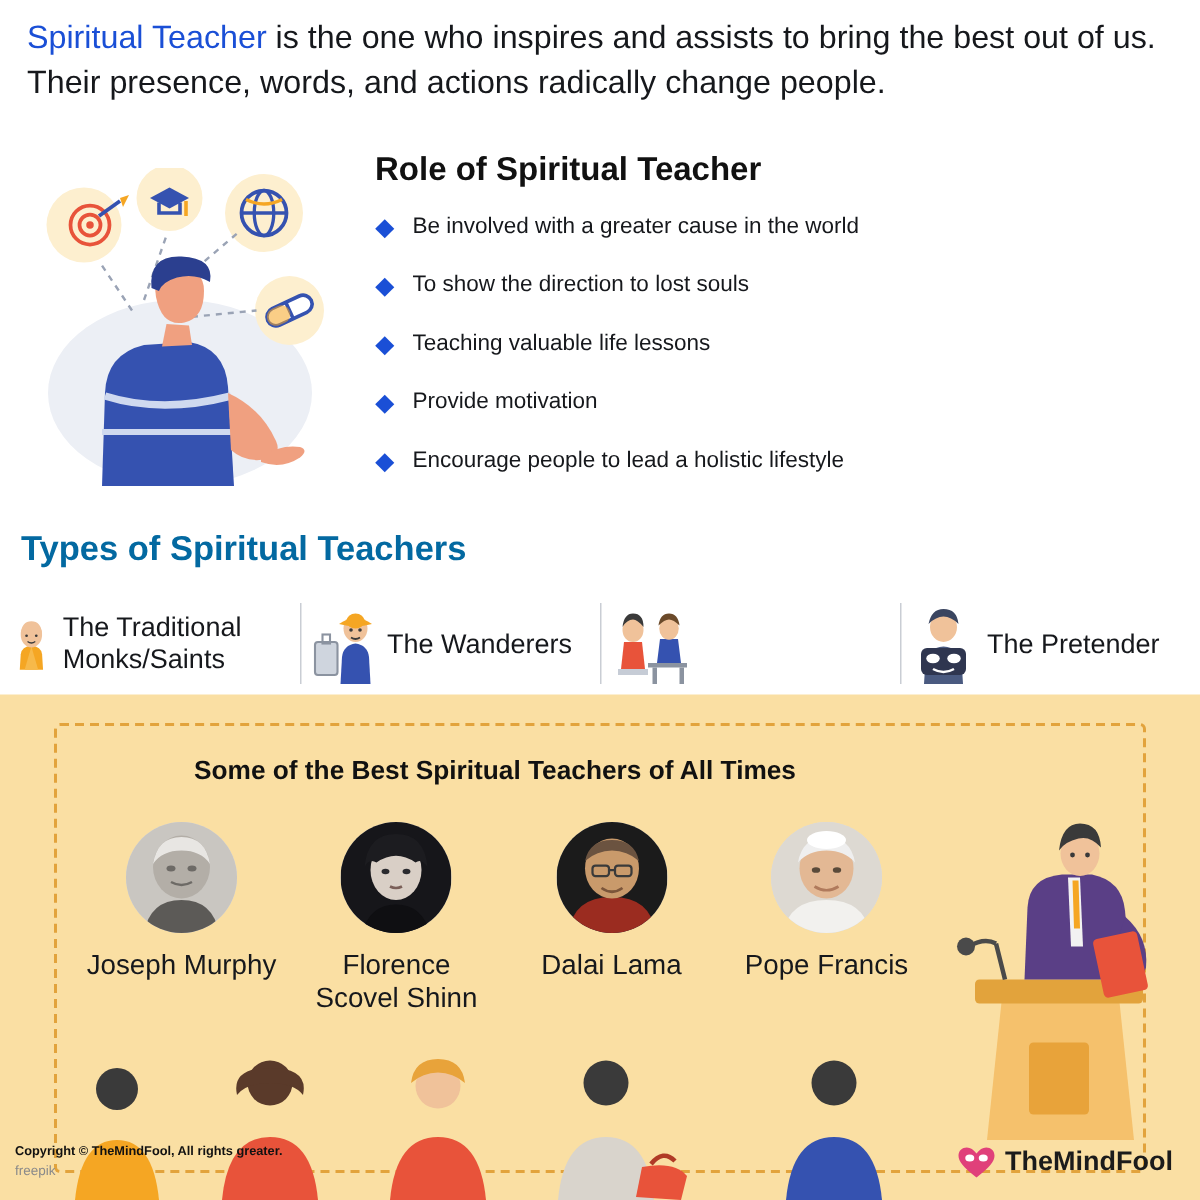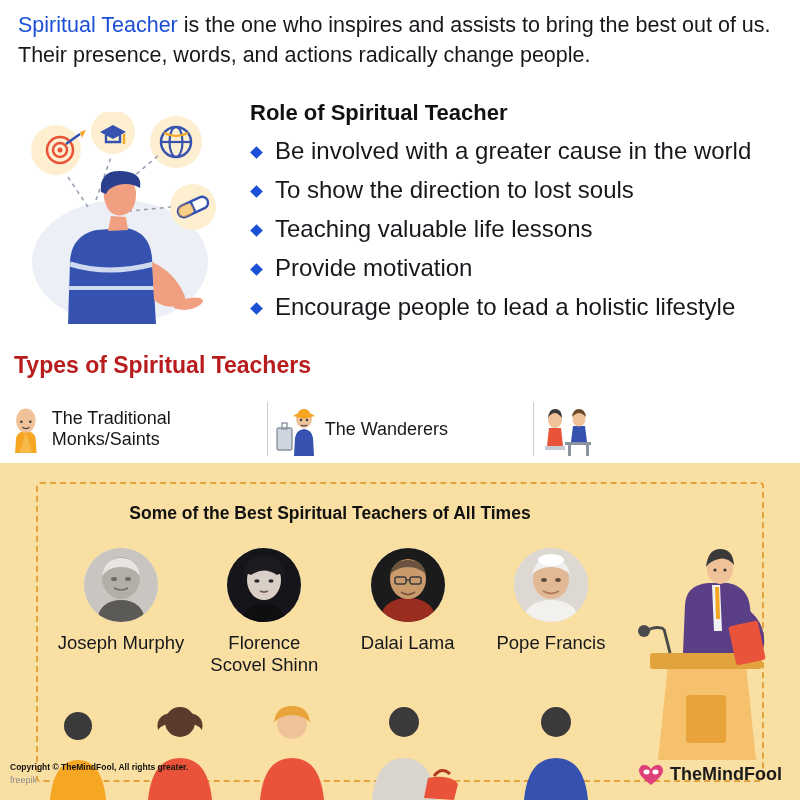--- a/index.html
+++ b/index.html
@@ -25,26 +25,26 @@
   .role-title {
     position: absolute; left: 250px; top: 100px;
     font-size: 22px; font-weight: bold; color: #111;
   }
   .role-list { position: absolute; left: 252px; top: 140px; width: 540px; }
   .role-item { display: flex; align-items: flex-start; margin-bottom: 17px; }
   .diamond {
     width: 9px; height: 9px; background: #1a4fd6; transform: rotate(45deg);
     margin-top: 8px; margin-right: 14px; flex: 0 0 auto;
   }
-  .role-text { font-size: 24px; color: #16181c; line-height: 22px; }
+  .role-text { font-size: 15px; color: #16181c; line-height: 22px; }
 
   
   .types-title {
     position: absolute; left: 14px; top: 352px;
-    font-size: 23px; font-weight: bold; color: #b91c1c;
+    font-size: 23px; font-weight: bold; color: #0369a1;
   }
   .types-row {
     position: absolute; left: 0px; top: 395px; width: 800px; height: 68px;
     display: flex; align-items: center;
   }
   .type-cell {
     flex: 1 1 0; display: flex; align-items: center; gap: 8px;
     padding: 0 8px; height: 58px; position: relative;
   }
   .type-cell + .type-cell::before {
@@ -215,20 +215,32 @@
         <path d="M7,16 q1,-9 7,-9 q7,0 7,9 q-4,-5 -7,-5 q-4,0 -7,5z" fill="#3a3a3a"></path>
         <rect x="24" y="40" width="26" height="3" fill="#8b93a0"></rect>
         <rect x="27" y="43" width="3" height="11" fill="#8b93a0"></rect>
         <rect x="45" y="43" width="3" height="11" fill="#8b93a0"></rect>
         <path d="M30,40 L32,24 L44,24 L46,40 Z" fill="#3552b0"></path>
         <ellipse cx="38" cy="17" rx="6.5" ry="7.5" fill="#f0c29a"></ellipse>
         <path d="M31,15 q1,-8 7,-8 q6,0 7,8 q-4,-4 -7,-4 q-3,0 -7,4z" fill="#6b4a2a"></path>
       </svg>
     </div>
 
+    <div class="type-cell">
+      <svg width="42" height="54" viewBox="0 0 42 54">
+        <path d="M8,54 L9,38 Q10,30 21,29 Q32,30 33,38 L34,54 Z" fill="#4a5a80"></path>
+        <ellipse cx="21" cy="16" rx="9" ry="10" fill="#f0c29a"></ellipse>
+        <path d="M11,14 q2,-10 10,-10 q9,0 10,10 q-5,-5 -10,-5 q-5,0 -10,5z" fill="#3a4560"></path>
+        <rect x="6" y="30" width="30" height="18" rx="4" fill="#2f3650"></rect>
+        <ellipse cx="14" cy="37" rx="4.5" ry="3.2" fill="#ffffff"></ellipse>
+        <ellipse cx="28" cy="37" rx="4.5" ry="3.2" fill="#ffffff"></ellipse>
+        <path d="M14,44 q7,4 14,0" stroke="#ffffff" stroke-width="1.6" fill="none"></path>
+      </svg>
+      <span class="type-label">The Pretender</span>
+    </div>
   </div>
 
   <div class="panel"></div>
   <div class="dashed"></div>
   <div class="panel-title">Some of the Best Spiritual Teachers of All Times</div>
 
   <div class="teachers">
 
     <div class="teacher">
       <div class="portrait">

